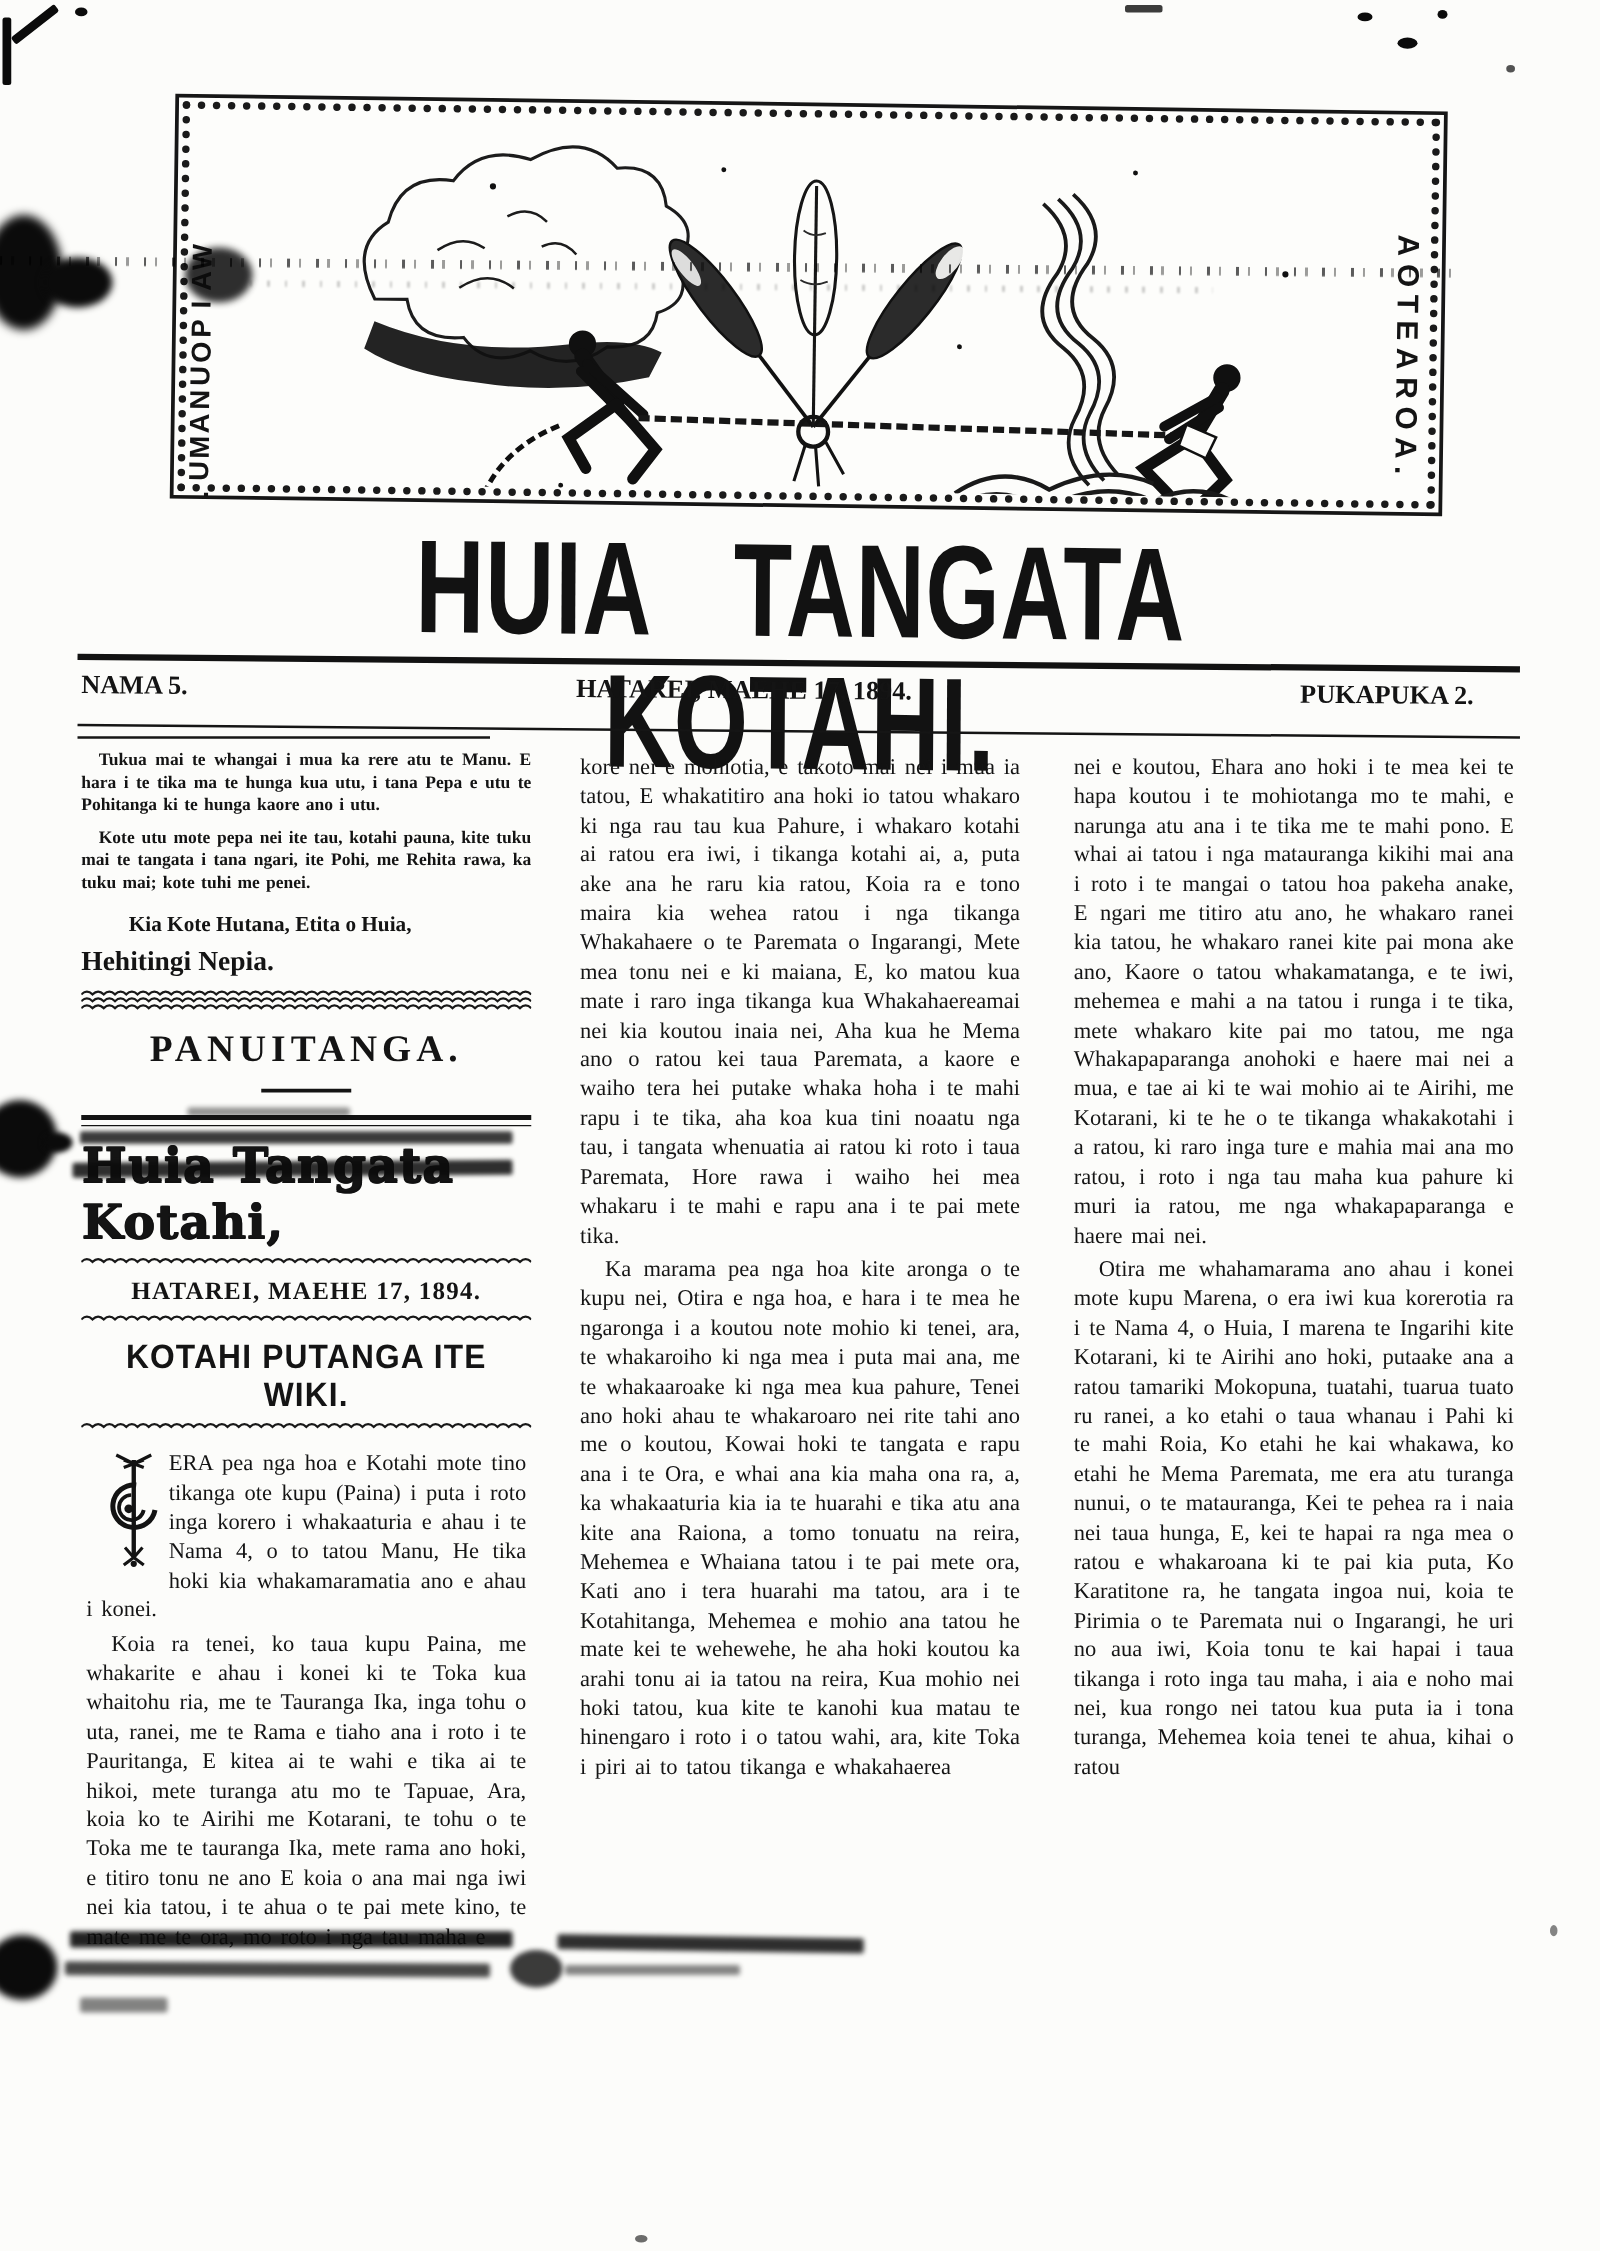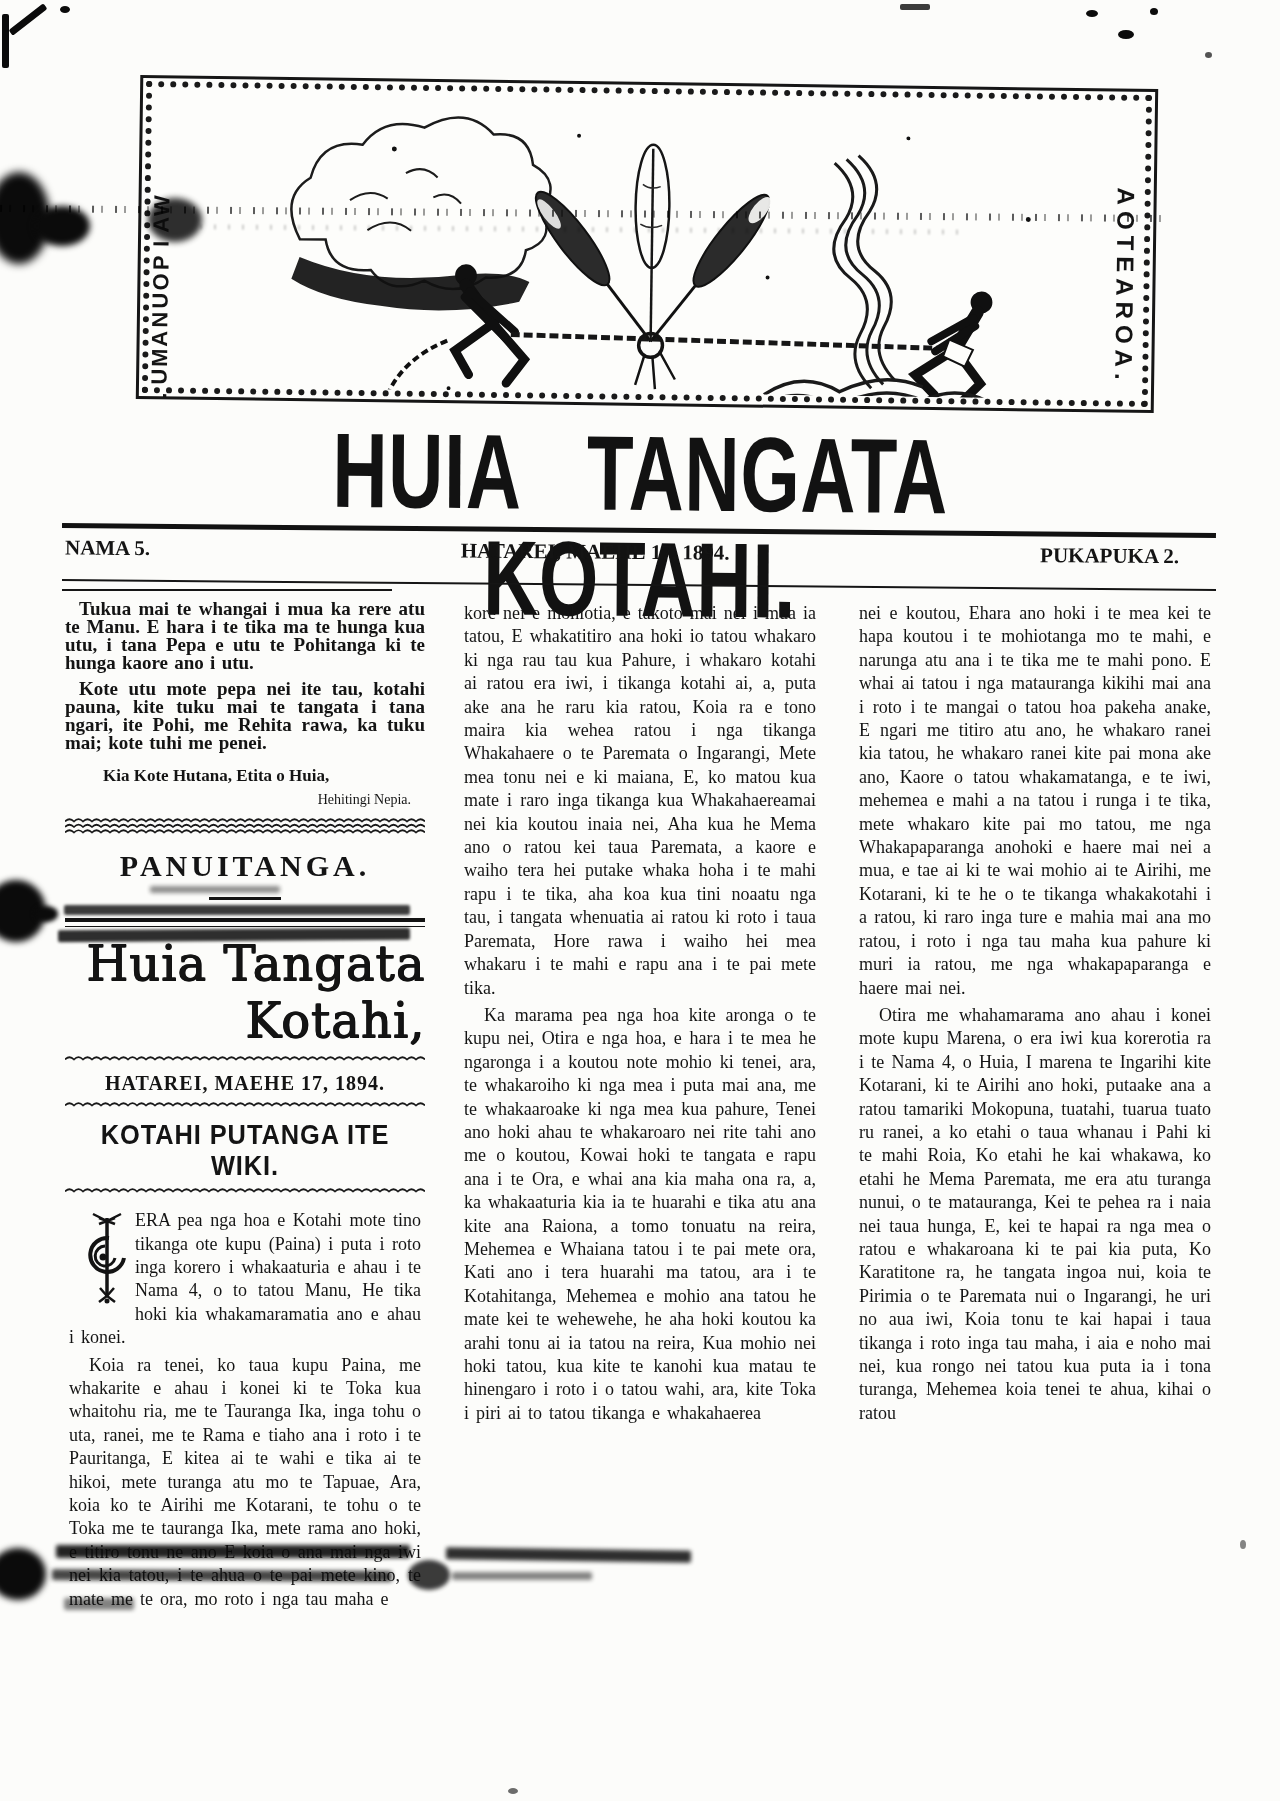--- a/index.html
+++ b/index.html
@@ -35,34 +35,34 @@
   .rule-thin{position:absolute;left:62px;top:584px;width:1154px;height:2px;background:#151515;
              transform:rotate(.5deg);}
   .rule-thin2{position:absolute;left:62px;top:589px;width:330px;height:2px;background:#161616;}
 
   
   .columns{position:absolute;left:65px;top:598px;width:1150px;display:flex;gap:35px;}
   .col{width:360px;flex:0 0 360px;}
   .col p{margin:4px;}
   .body-text{font-size:18px;line-height:23.4px;text-align:justify;word-spacing:2.5px;}
   .indent{text-indent:20px;}
-  .notice{font-size:19px;line-height:18px;font-weight:bold;text-align:justify;
+  .notice{font-size:14px;line-height:18px;font-weight:bold;text-align:justify;
           text-indent:14px;word-spacing:1.5px;}
   .n1{margin:2px 0 8px 0 !important;}
   .n2{margin:0 0 14px 0 !important;}
   .sig1{font-size:17px;font-weight:bold;margin:0 0 6px 38px !important;}
-  .sig2{font-size:14px;font-weight:normal;text-align:right;margin:0 14px 10px 0 !important;}
+  .sig2{font-size:22px;font-weight:bold;text-align:left;margin:0 14px 10px 0 !important;}
   .panui-h{margin:10px 0 14px;text-align:center;font-family:Liberation Serif, serif;
            font-weight:bold;font-size:30px;letter-spacing:4px;}
   .short-rule{width:72px;height:3px;background:#141414;margin:0 auto 18px;}
   .panui-body{font-size:15.5px;line-height:19.5px;font-weight:bold;text-align:justify;
               text-indent:16px;margin:0 0 14px 0 !important;}
   .double-rule{height:4px;border-top:4px solid #131313;border-bottom:1px solid #131313;
                margin:2px 0 8px;}
-  .gothic{text-align:right;font-family:"DejaVu Serif",serif;font-weight:normal;font-size:48px;
+  .gothic{text-align:left;font-family:"DejaVu Serif",serif;font-weight:bold;font-size:38px;
           line-height:1.2;letter-spacing:1px;
           text-shadow:1px 0 0 #111,0 1px 0 #111,1px 1px 0 #111;}
   .dateline{text-align:center;font-weight:bold;font-size:20px;letter-spacing:1px;margin:7px 0;}
   .weekly-h{margin:8px 0 6px;text-align:center;font-family:"Liberation Sans",sans-serif;
             font-weight:bold;font-size:27px;letter-spacing:1px;transform:scaleX(.94);}
   .wavy{display:block;width:100%;margin:6px 0;}
   .first-para{margin-top:12px !important;}
   .init-orn{float:left;width:58px;height:92px;margin:3px 8px 0 0;}
 
   

